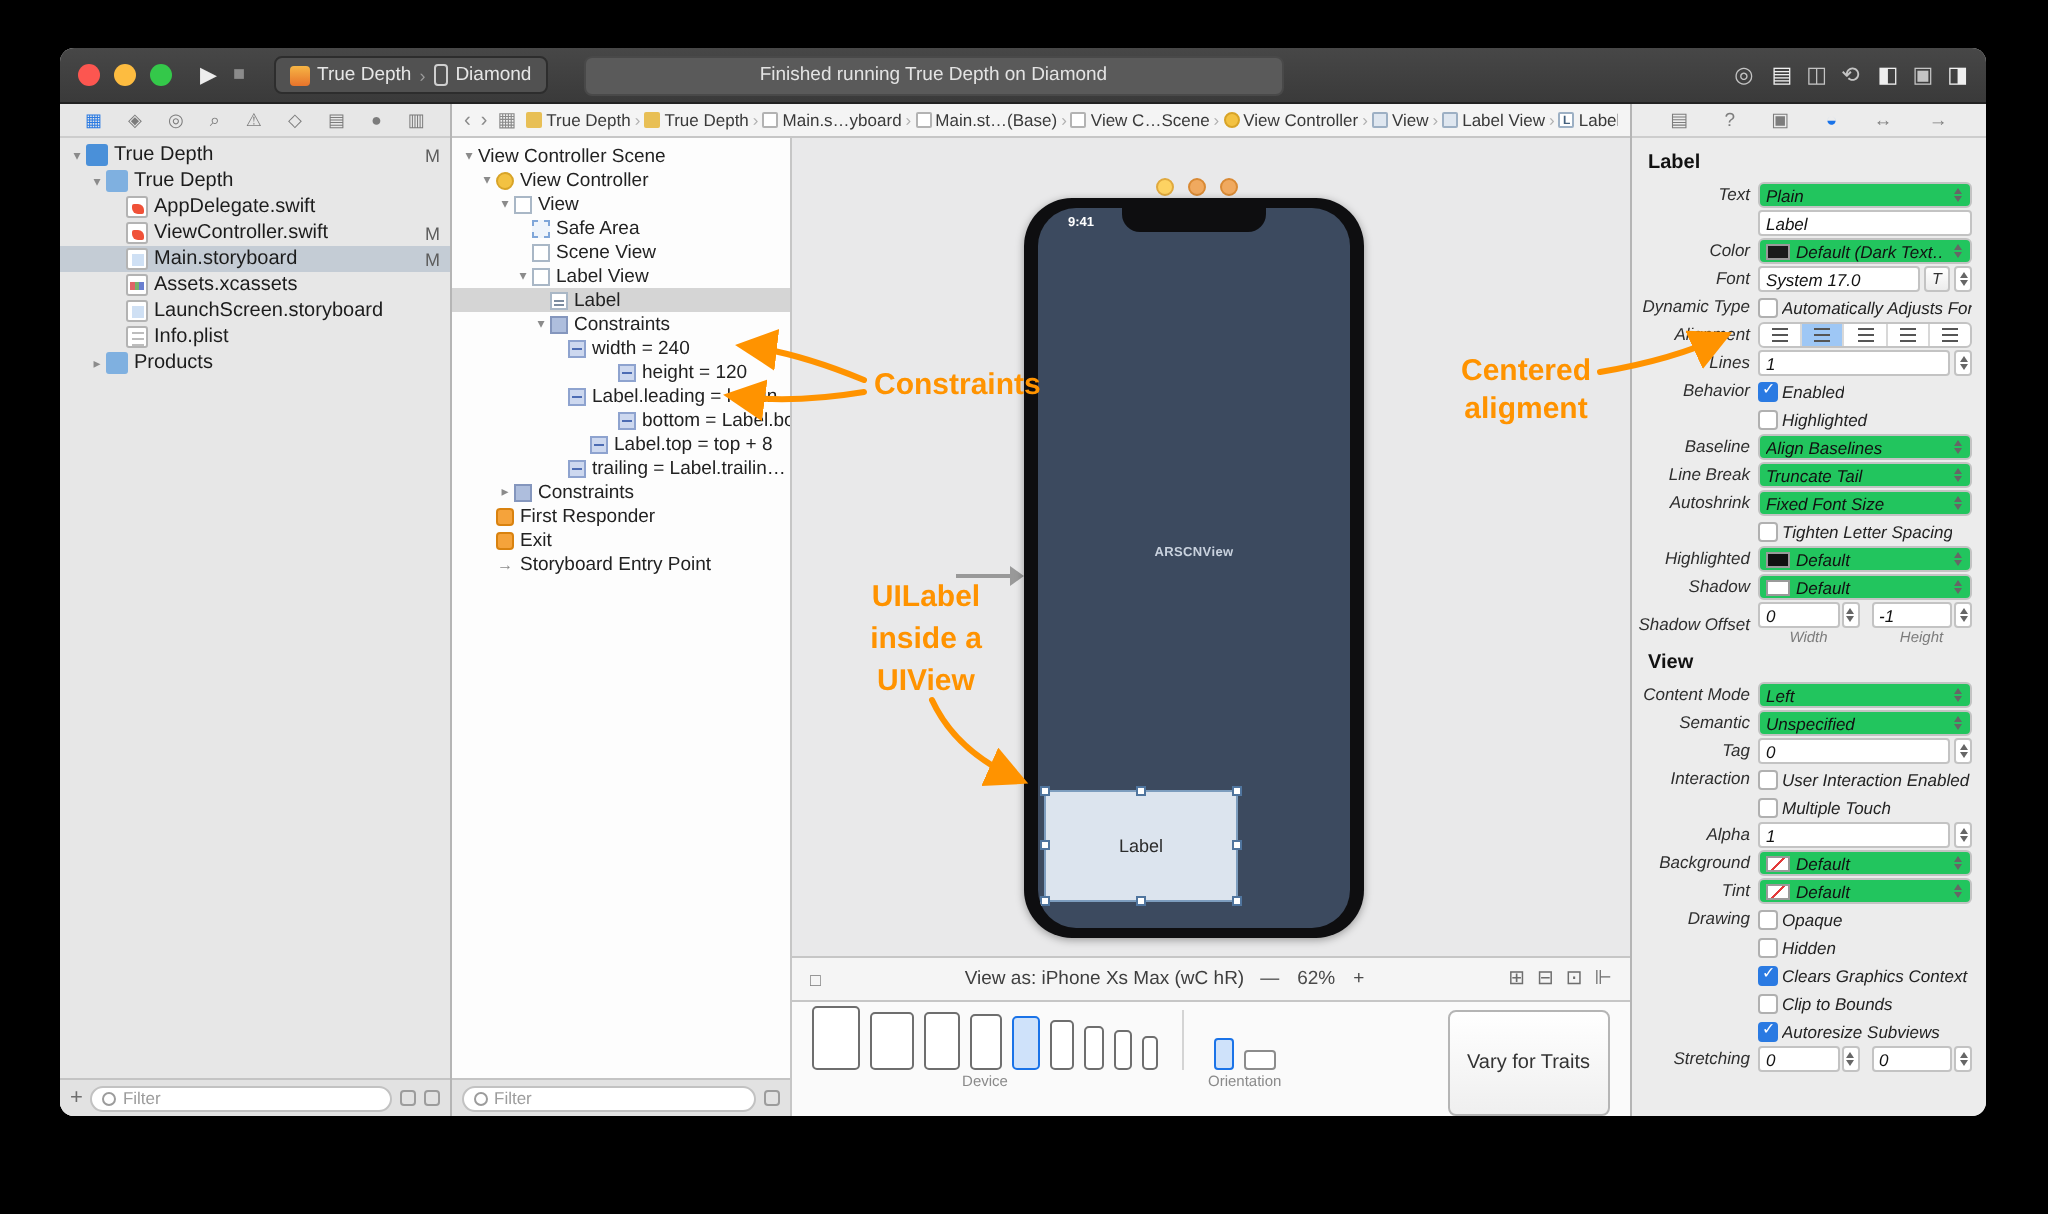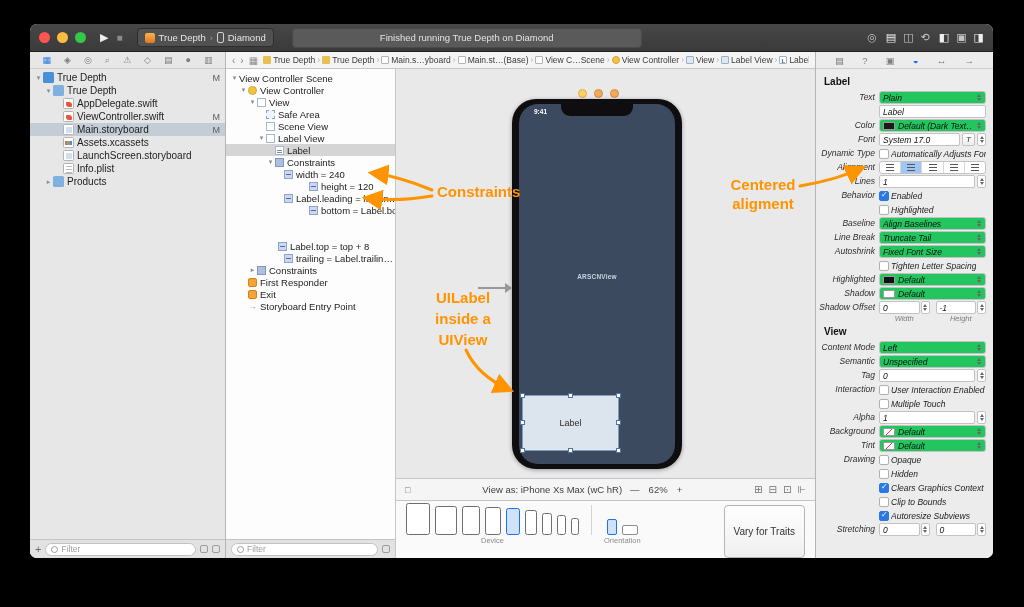--- a/index.html
+++ b/index.html
@@ -135,21 +135,21 @@
   border-radius:4px;font-size:10px;padding:20px 9px;color:#333;white-space:nowrap;text-align:right;}
 
 
 .inspector{flex:0 0 178px;background:#ececec;border-left:1px solid #b5b5b5;display:flex;flex-direction:column;min-width:0;}
 .insp-tabs{flex:0 0 17px;border-bottom:1px solid #cdcdcd;display:flex;align-items:center;justify-content:space-around;
   padding:0 10px;font-size:9.5px;color:#7d7d7d;}
 .insp-tabs .sel{color:#1a73e8;}
 .insp-content{flex:1;overflow:hidden;padding:4px 5px 0 3px;}
 .sec-title{font-size:10px;font-weight:bold;color:#111;margin:3px 0 4px 5px;}
 .insp-row{display:flex;align-items:center;height:13px;margin-bottom:1px;font-style:italic;}
-.insp-row.tall{height:22px;align-items:flex-start;}
+.insp-row.tall{height:22px;align-items:center;}
 .row-label{flex:0 0 60px;width:60px;text-align:right;padding-right:4px;font-size:8.5px;color:#2e2e2e;
   line-height:13px;white-space:nowrap;overflow:hidden;}
 .row-control{flex:1;display:flex;align-items:center;gap:2px;min-width:0;padding-right:2px;}
 .popup{flex:1;display:flex;align-items:center;height:13px;background:#22c55e;border:1px solid #c3c3c3;border-radius:3px;
   padding:0 2px 0 3px;min-width:0;gap:3px;}
 .ptext{flex:1;font-size:8.5px;color:#111;white-space:nowrap;overflow:hidden;}
 .parrows{flex:0 0 8px;display:flex;flex-direction:column;align-items:center;justify-content:center;gap:1px;}
 .tu{width:0;height:0;border-left:2.5px solid transparent;border-right:2.5px solid transparent;border-bottom:3px solid #666;display:block;}
 .td{width:0;height:0;border-left:2.5px solid transparent;border-right:2.5px solid transparent;border-top:3px solid #666;display:block;}
 .swatch{flex:0 0 12px;width:12px;height:8px;border:1px solid #9a9a9a;}
@@ -397,21 +397,21 @@
               <div class="out-row" style="padding-left: 49px;">
                 <span class="disc"></span>
                 <span class="oicon oi-constraint"></span>
                 <span class="out-label">Label.leading = leadin…</span>
               </div>
               <div class="out-row" style="padding-left: 74px;">
                 <span class="disc"></span>
                 <span class="oicon oi-constraint"></span>
                 <span class="out-label">bottom = Label.botto…</span>
               </div>
-              <div class="out-row" style="padding-left: 43px; margin-top: 24px;">
+              <div class="out-row" style="padding-left: 60px;">
                 <span class="disc"></span>
                 <span class="oicon oi-constraint"></span>
                 <span class="out-label">Label.top = top + 8</span>
               </div>
               <div class="out-row" style="padding-left: 49px;">
                 <span class="disc"></span>
                 <span class="oicon oi-constraint"></span>
                 <span class="out-label">trailing = Label.trailin…</span>
               </div>
               <div class="out-row" style="padding-left: 22px;">

